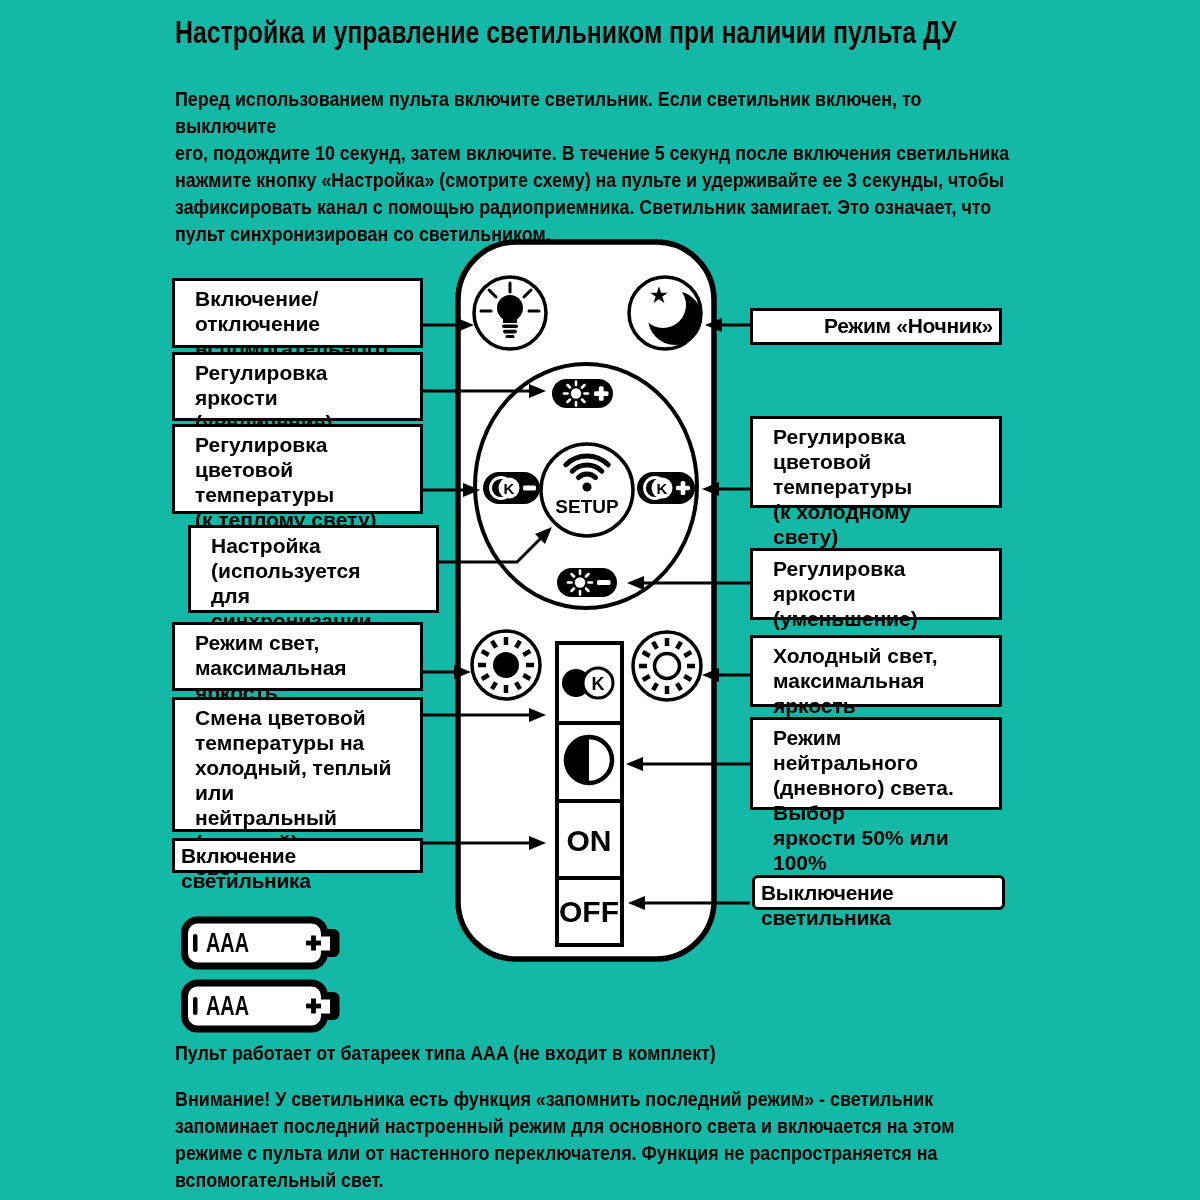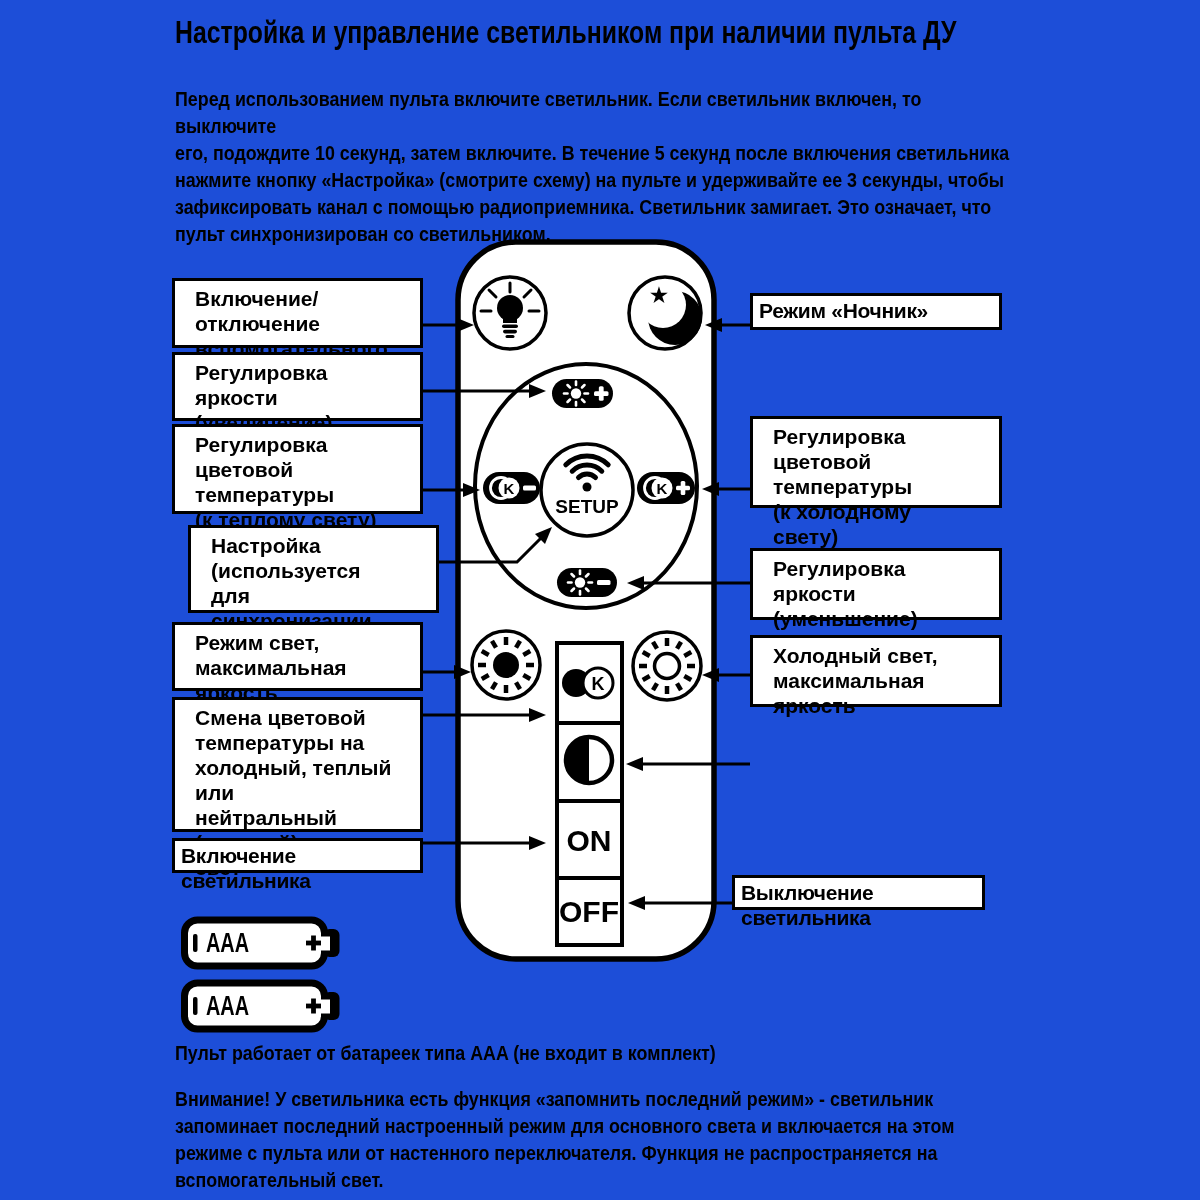--- a/index.html
+++ b/index.html
@@ -1,16 +1,16 @@
 <!DOCTYPE html>
 <html><head>
 <meta charset="utf-8">
 <style>
   html,body{margin:0;padding:0;background:#fff;}
-  .page{position:relative;width:1200px;height:1200px;background:#1d4ed8;color:#000;
+  .page{position:relative;width:1200px;height:1200px;background:#14b8a6;color:#000;
         font-family:"Liberation Sans",sans-serif;overflow:hidden;}
   .abs{position:absolute;}
   .cond{font-weight:bold;transform-origin:0 0;white-space:pre-line;}
   .title{font-size:31px;line-height:38px;transform:scaleX(0.80);white-space:pre;}
   .para{font-size:21px;line-height:27px;transform:scaleX(0.85);width:1000px;}
   .note{font-size:21px;line-height:27px;transform:scaleX(0.85);white-space:pre;}
   .callout{position:absolute;box-sizing:border-box;border:3px solid #000;background:#fff;
            font-weight:bold;font-size:21px;line-height:25px;white-space:pre-line;
            padding:5px 20px;}
   .slim{padding:2px 6px;letter-spacing:-0.3px;}
@@ -255,29 +255,32 @@
 пульта и светильника)</div>
   <div class="callout" style="left:172px;top:622px;width:251px;height:69px;">Режим свет,
 максимальная яркость</div>
   <div class="callout" style="left:172px;top:697px;width:251px;height:135px;">Смена цветовой
 температуры на
 холодный, теплый или
 нейтральный (дневной)
 свет</div>
   <div class="callout slim" style="left:172px;top:838px;width:251px;height:35px;">Включение светильника</div>
 
-  <div class="callout slim" style="left:750px;top:293px;width:252px;height:37px;">Режим «Ночник»</div>
+  <div class="callout slim" style="left:750px;top:308px;width:252px;height:37px;text-align:right;">Режим «Ночник»</div>
   <div class="callout" style="left:750px;top:416px;width:252px;height:92px;">Регулировка цветовой
 температуры
 (к холодному свету)</div>
   <div class="callout" style="left:750px;top:548px;width:252px;height:72px;">Регулировка яркости
 (уменьшение)</div>
   <div class="callout" style="left:750px;top:635px;width:252px;height:72px;">Холодный свет,
 максимальная яркость</div>
-  <div class="callout slim" style="left:732px;top:875px;width:253px;height:35px;">Выключение светильника</div>
+  <div class="callout" style="left:750px;top:717px;width:252px;height:93px;">Режим нейтрального
+(дневного) света. Выбор
+яркости 50% или 100%</div>
+  <div class="callout slim" style="left:752px;top:875px;width:253px;height:35px;border-radius:6px;">Выключение светильника</div>
 
   <div class="abs cond note" style="left:175px;top:1039px;">Пульт работает от батареек типа AAA (не входит в комплект)</div>
 
   <div class="abs cond para" style="left:175px;top:1085px;">Внимание! У светильника есть функция «запомнить последний режим» - светильник
 запоминает последний настроенный режим для основного света и включается на этом
 режиме с пульта или от настенного переключателя. Функция не распространяется на
 вспомогательный свет.</div>
 
 </div>
 

